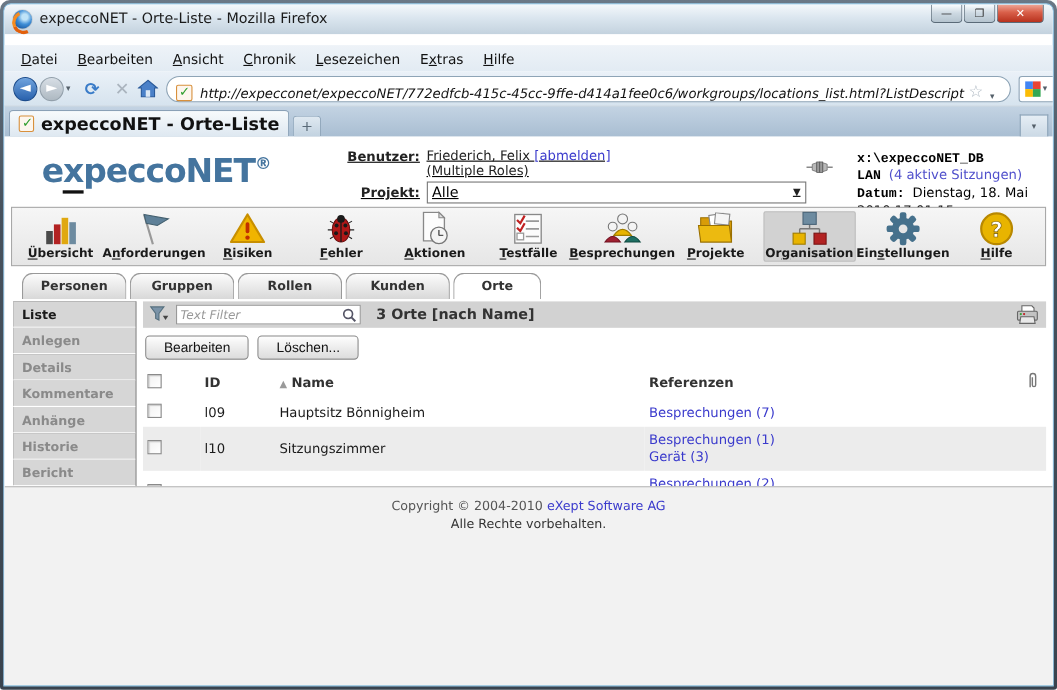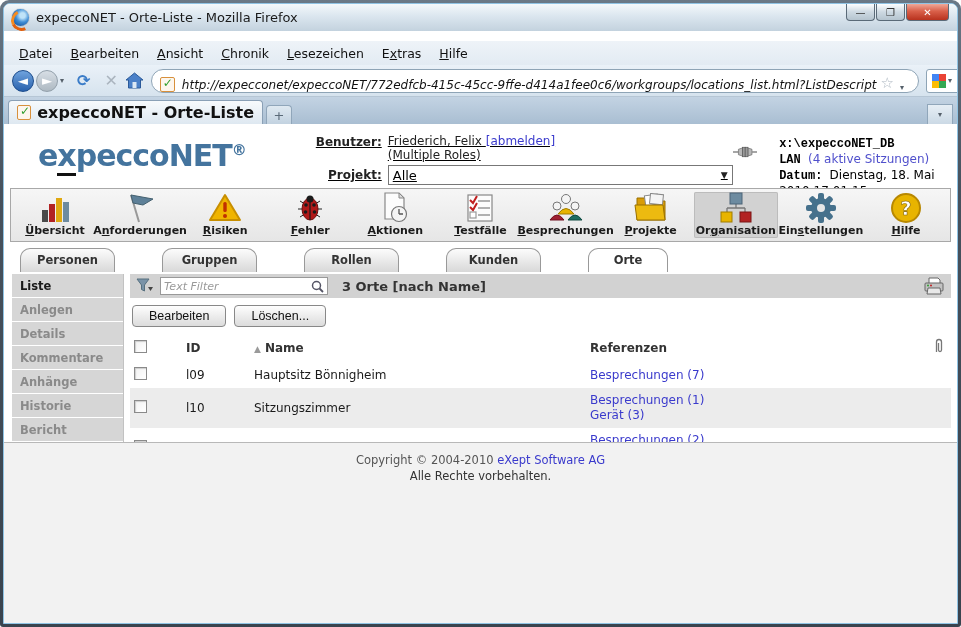--- a/index.html
+++ b/index.html
@@ -98,21 +98,21 @@
   .app-toolbar { margin:2px 6px 0 6px; border:1px solid #a8a8a8;
                  background:linear-gradient(180deg,#f6f6f6,#e6e6e6);
                  display:flex; justify-content:space-between; padding:3px 2px; flex:0 0 auto; }
   .tool-item { width:84px; height:46px; display:flex; flex-direction:column; align-items:center;
                justify-content:flex-end; border-radius:2px; }
   .tool-item .ticon { flex:1; display:flex; align-items:center; justify-content:center; }
   .tool-item .tlabel { font-size:11px; font-weight:bold; color:#1a1a1a; white-space:nowrap; padding-bottom:1px; }
   .tool-item.selected { background:#d2d2d2; box-shadow:inset 0 0 0 1px #bcbcbc; }
 
   
-  .app-tabs { display:flex; align-items:flex-end; padding:6px 0 0 16px; flex:0 0 auto; height:30px;gap:44px; }
+  .app-tabs { display:flex; align-items:flex-end; padding:6px 0 0 16px; flex:0 0 auto; height:30px; }
   .app-tab { padding:4px 0 5px 0; width:95px; text-align:center; font-size:11.5px; font-weight:bold; color:#333;
              border:1px solid #999; border-bottom:none; border-radius:10px 10px 0 0; margin-right:3px;
              background:linear-gradient(180deg,#fcfcfc,#d8d8d8); }
   .app-tab.active { background:#fff; width:80px; position:relative; z-index:2; }
 
   
   .app-body { flex:1; display:flex; padding-left:8px; min-height:0; }
   .sidebar { width:112px; background:#404040; border-right:1px solid #c2c2c2; margin-top:2px;
              align-self:flex-start; }
   .side-item { padding:5px 8px 4px 8px; font-size:11.5px; font-weight:bold; color:#8a8a8a;

